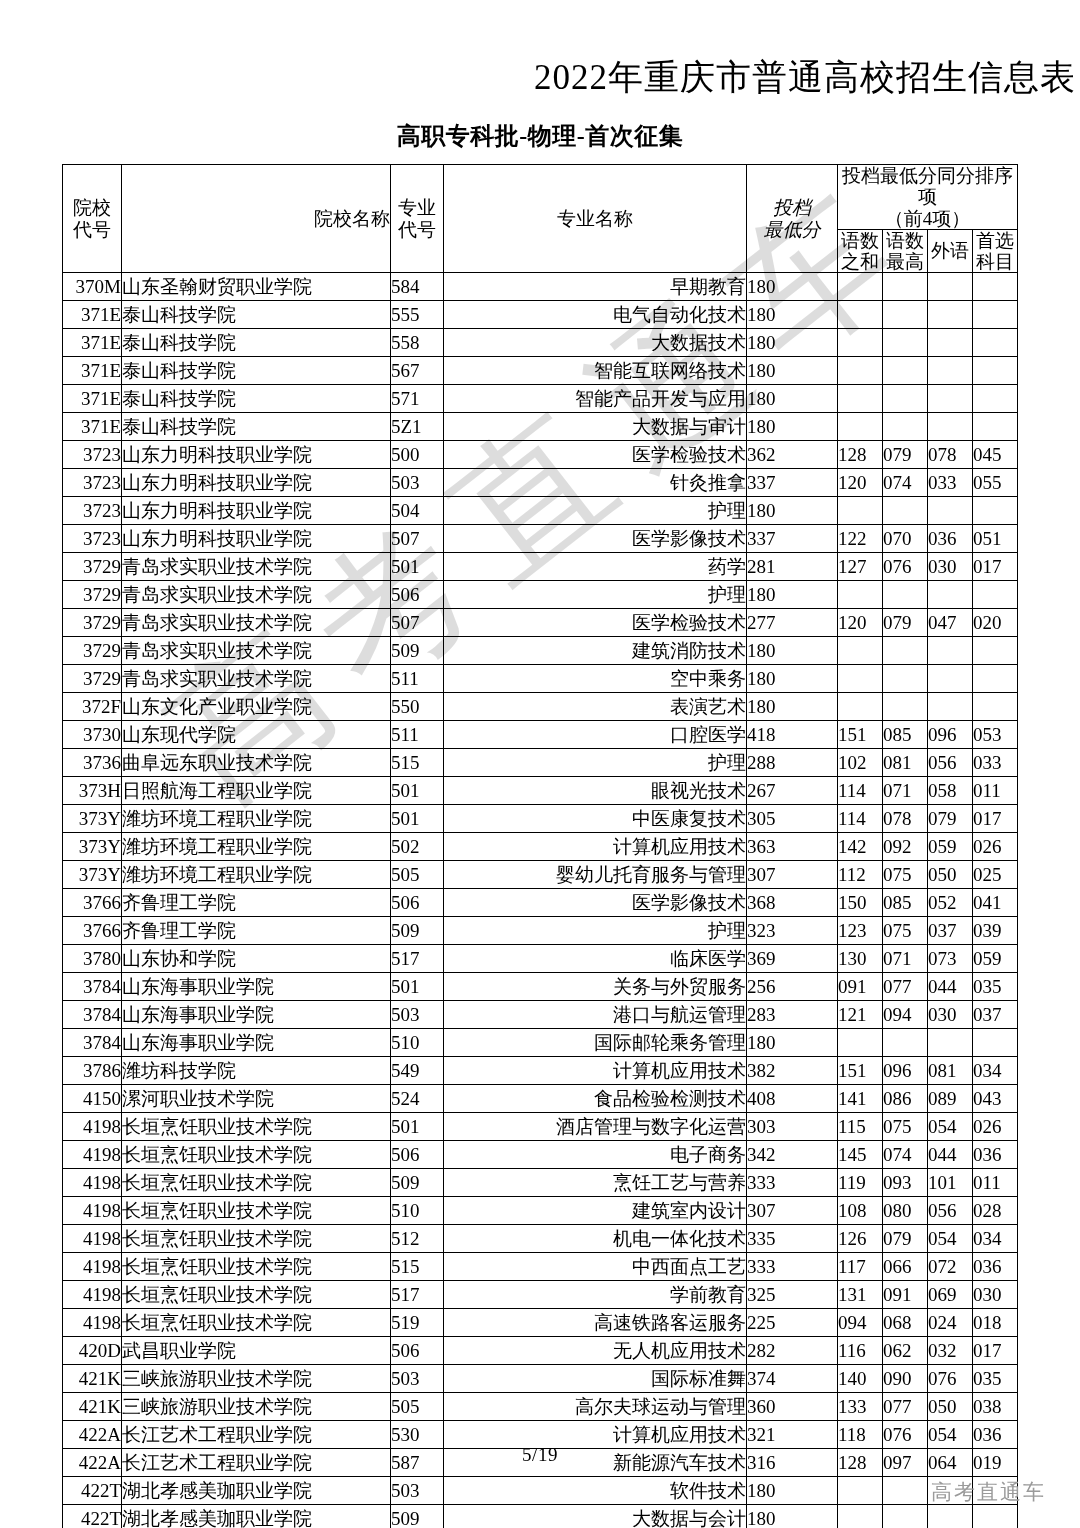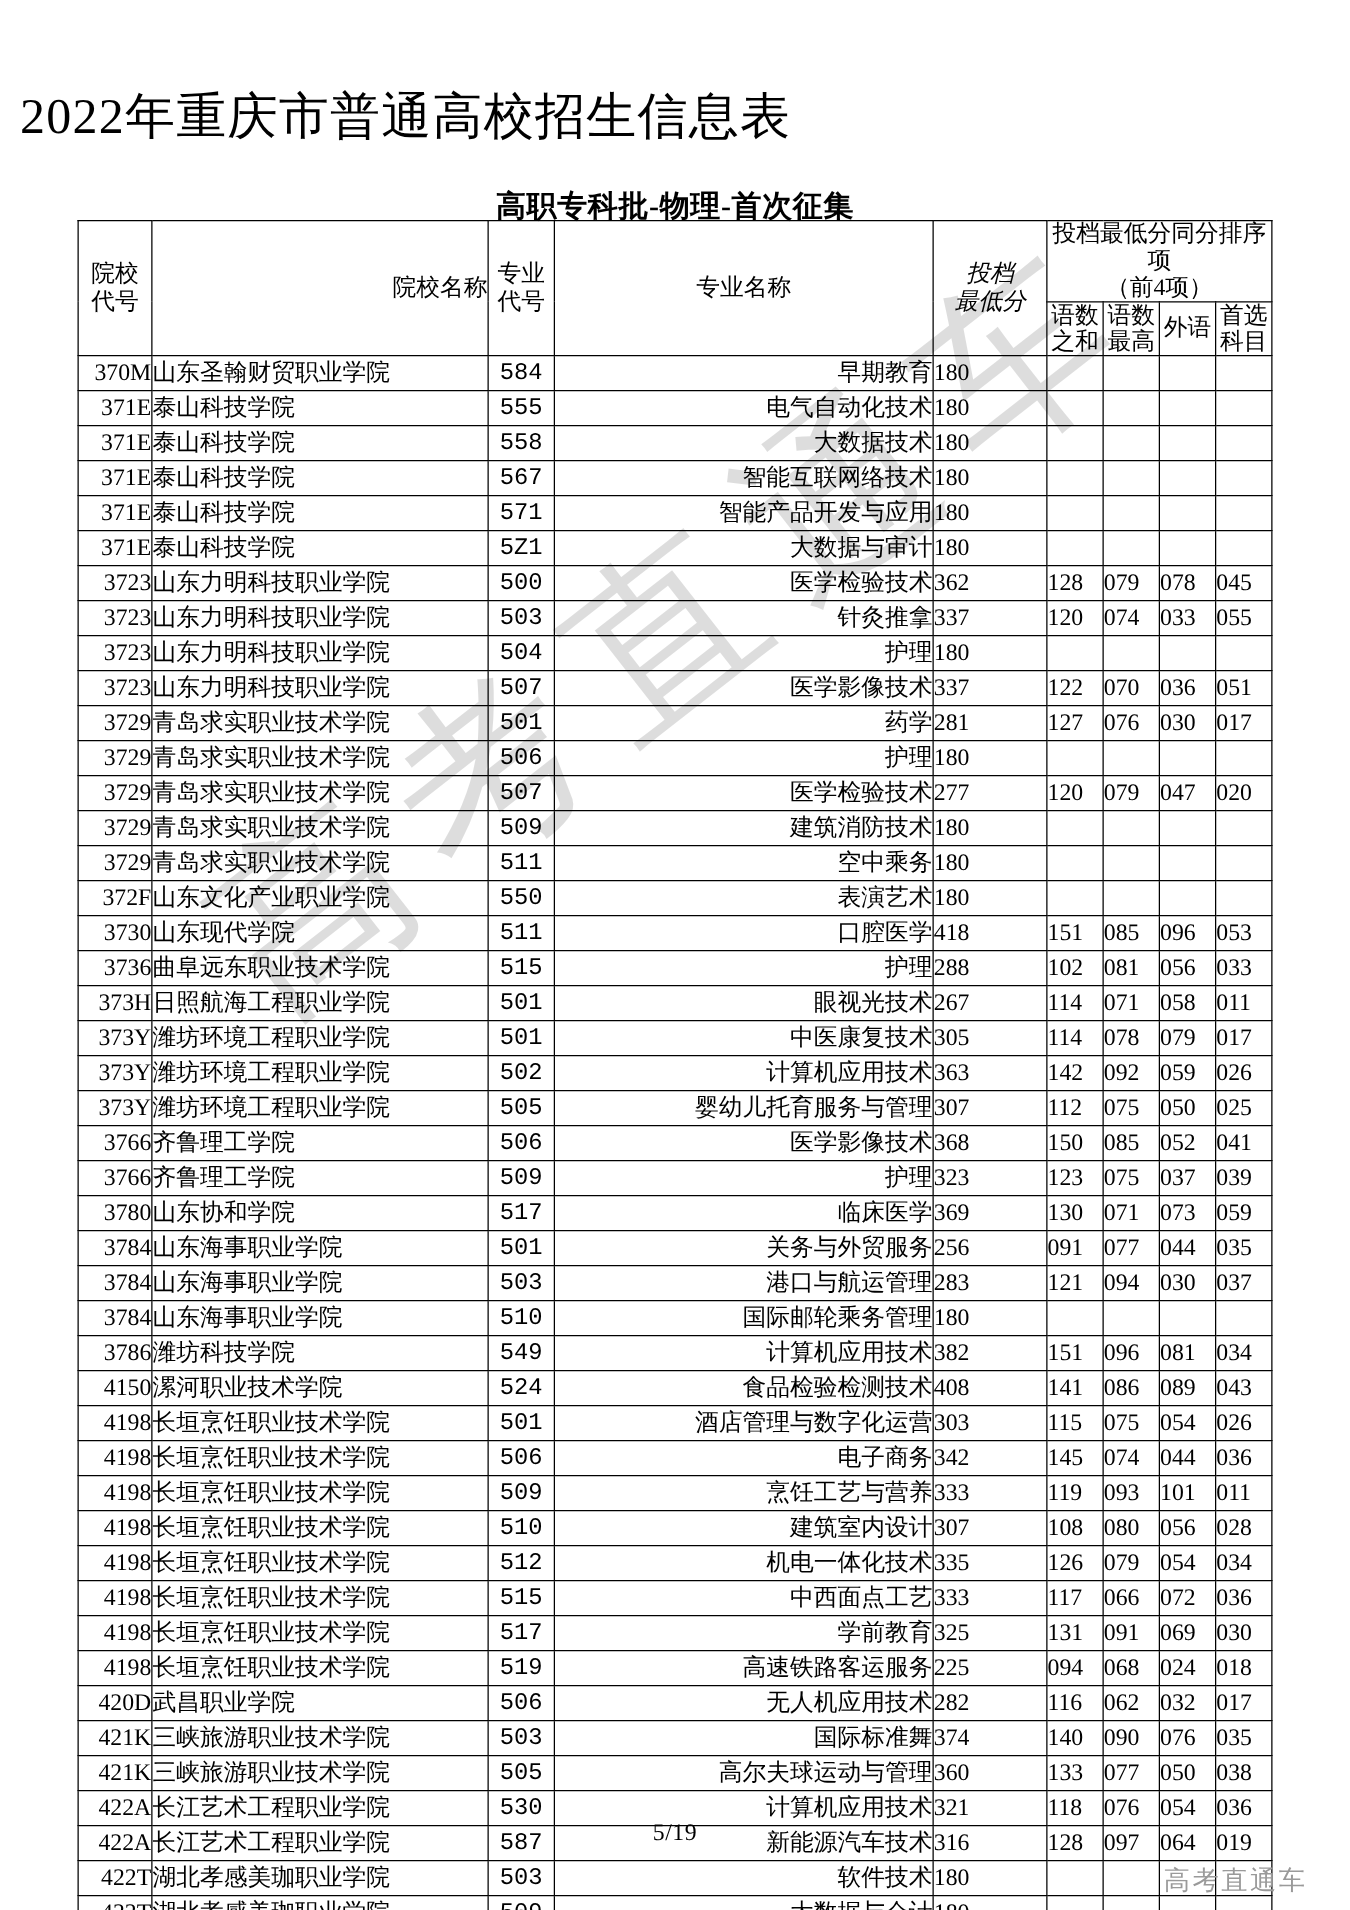--- a/index.html
+++ b/index.html
@@ -18,25 +18,25 @@
 
   .page {
     position: relative;
     width: 1080px;
     height: 1528px;
     box-sizing: border-box;
   }
 
   
   .doc-title {
-    text-align: left;
-    font-size: 40px;
+    text-align: right;
+    font-size: 35px;
     font-weight: 400;
     letter-spacing: 1px;
-    margin: 16px;
+    margin: 4px;
     padding-top: 55px;
     line-height: 1.1;
     font-family: "Liberation Serif", "DejaVu Serif", serif;
   }
   .doc-subtitle {
     text-align: center;
     font-size: 24px;
     font-weight: 700;
     margin: 0;
     padding-top: 18px;
@@ -119,21 +119,21 @@
     font-size: 19px;
     line-height: 1.2;
   }
 
   tbody td {
     height: 27px;
     padding: 0 5px;
   }
   td.c-code   { text-align: right; }
   td.c-name   { text-align: left; }
-  td.c-mcode  { text-align: center; font-family: Liberation Mono, monospace; }
+  td.c-mcode  { text-align: left; }
   td.c-mname  { text-align: right; }
   td.c-score  { text-align: left; }
   td.c-num    { text-align: left; }
 
   .page-no {
     position: absolute;
     left: 0;
     right: 0;
     top: 1440px;
     text-align: center;

